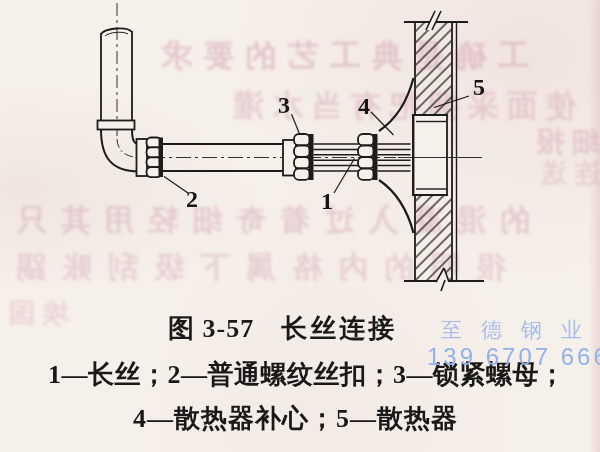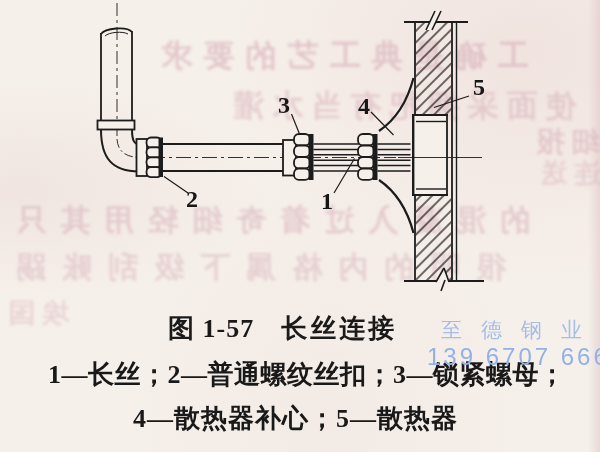--- a/index.html
+++ b/index.html
@@ -169,21 +169,21 @@
     </g>
   </svg>
 
   <div class="plabel" style="left:327px;top:201px;">1</div>
   <div class="plabel" style="left:192px;top:199px;">2</div>
   <div class="plabel" style="left:284px;top:105px;">3</div>
   <div class="plabel" style="left:364px;top:106px;">4</div>
   <div class="plabel" style="left:479px;top:87px;">5</div>
 
   <div class="caption">
-    <span>图 1-57</span><span class="cap-title">长丝连接</span>
+    <span>图 3-57</span><span class="cap-title">长丝连接</span>
   </div>
 
   <div class="legend legend1">1—长丝；2—普通螺纹丝扣；3—锁紧螺母；</div>
   <div class="legend legend2">4—散热器补心；5—散热器</div>
 
   <div class="wm-name">至德钢业</div>
   <div class="wm-phone">139 6707 6667</div>
 
 </div>
 

